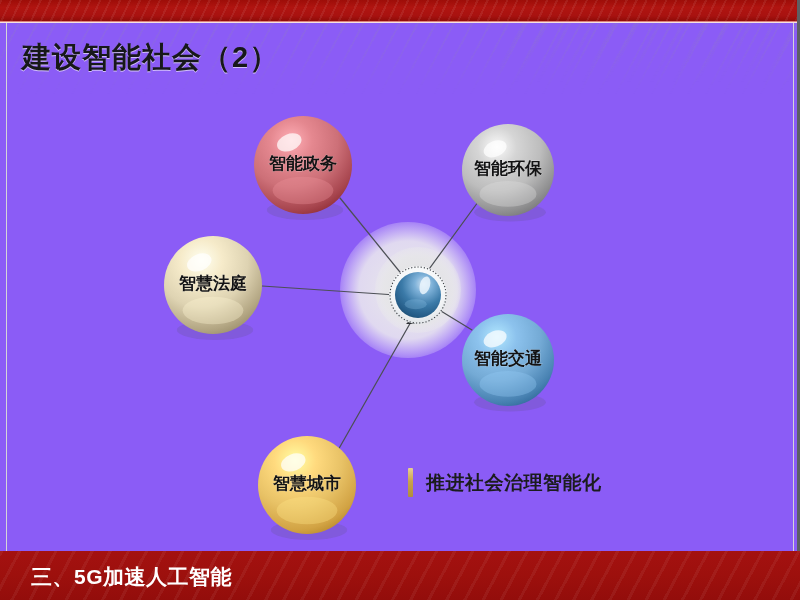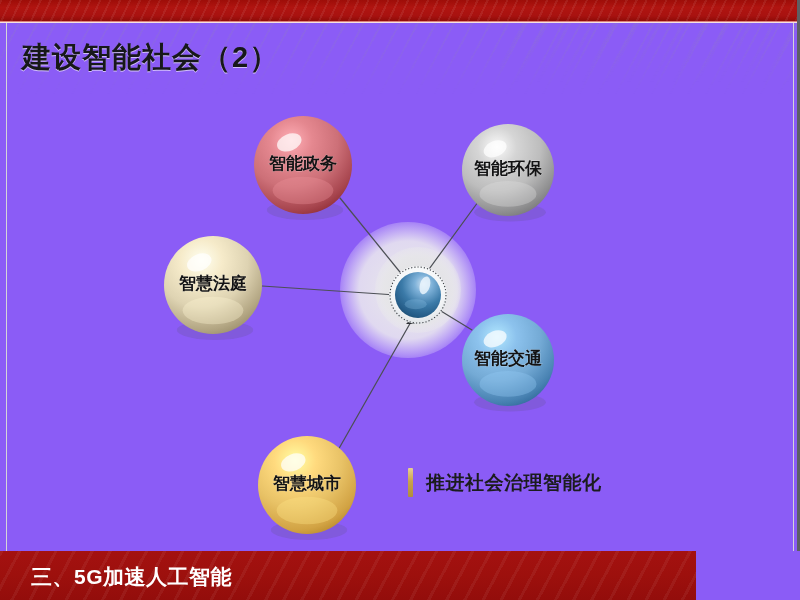--- a/index.html
+++ b/index.html
@@ -77,21 +77,21 @@
     background:linear-gradient(180deg,#e8cf92 0%,#c9a34c 45%,#b08e3c 100%);
     border-radius:1px;flex:0 0 auto;
   }
   .caption-text{
     font-size:19px;font-weight:bold;color:#1b1c1e;white-space:nowrap;
     letter-spacing:0.5px;
   }
 
   
   .bottombar{
-    position:absolute;left:0;top:551px;width:696px;height:49px;
+    position:absolute;left:0;top:551px;width:800px;height:49px;
     background:linear-gradient(180deg,#a41110 0%,#9d100d 50%,#930d0b 100%);
     overflow:hidden;
   }
   .bottombar .stripes{
     position:absolute;inset:0;
     background-image:repeating-linear-gradient(118deg,
         rgba(255,255,255,0.055) 0px,rgba(255,255,255,0.055) 3px,
         rgba(255,255,255,0) 3px,rgba(255,255,255,0) 16px);
   }
   .bottombar-text{

